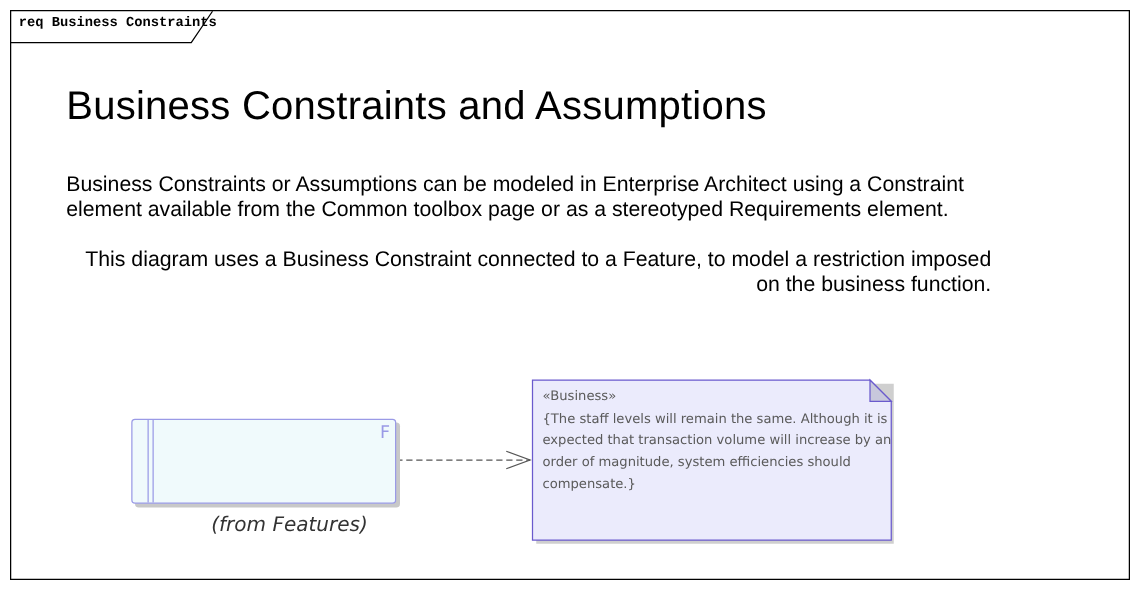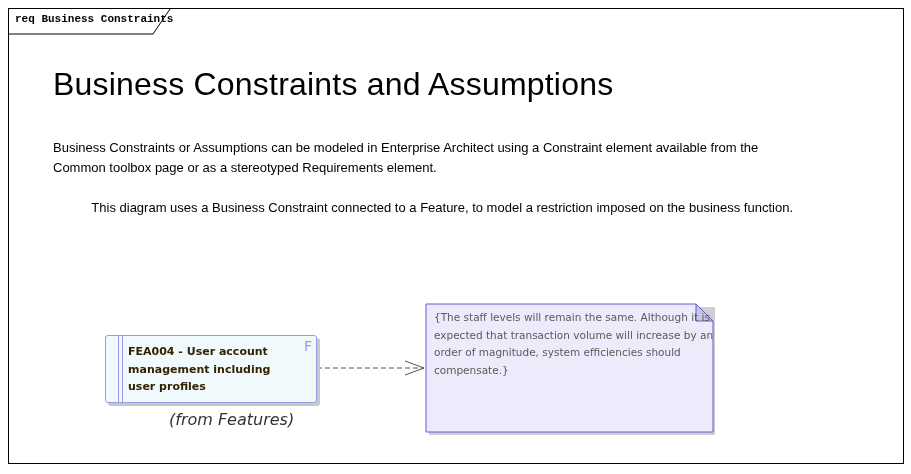--- a/index.html
+++ b/index.html
@@ -1,21 +1,21 @@
 <!DOCTYPE html>
 <html><head>
 <meta charset="utf-8">
 <style>
   html, body { margin:0; padding:0; background:#ffffff; }
   body { width:911px; height:474px; position:relative; overflow:hidden; font-family:"Liberation Sans", sans-serif; }
   .frame { position:absolute; left:8px; top:8px; width:896px; height:456px; border:1px solid #000; box-sizing:border-box; }
   .frame-tab { position:absolute; left:8px; top:8px; height:26px; }
   .frame-tab-label { position:absolute; left:7px; top:5px; font-family:Liberation Mono, monospace; font-size:11px; font-weight:bold; color:#000; white-space:nowrap; }
   .title { position:absolute; left:53px; top:66px; font-size:32px; color:#000; white-space:nowrap; letter-spacing:0.2px; }
-  .para { position:absolute; left:53px; font-size:13px; line-height:20px; color:#000; width:740px; }
+  .para { position:absolute; left:53px; font-size:17px; line-height:20px; color:#000; width:740px; }
   .feature { position:absolute; left:105px; top:335px; width:210px; height:66px; background:#f0fafc; border:1px solid #9a9ae6; border-radius:3px; box-shadow:3px 3px 0 #c8c8c8; }
   .feature .bar1 { position:absolute; left:12px; top:0; bottom:0; width:1px; background:#9a9ae6; }
   .feature .bar2 { position:absolute; left:16px; top:0; bottom:0; width:1px; background:#9a9ae6; }
   .feature-text { position:absolute; left:22px; top:7px; width:170px; font-family:"DejaVu Sans", sans-serif; font-size:11px; font-weight:bold; line-height:17.5px; color:#332200; }
   .feature-glyph { position:absolute; right:4px; top:2px; font-family:"DejaVu Sans", sans-serif; font-size:14px; color:#9a9ae6; }
   .from { position:absolute; left:169px; top:410px; font-family:"DejaVu Sans", sans-serif; font-size:16px; font-style:italic; color:#333; }
   .constraint { position:absolute; left:426px; top:304px; width:288px; height:128px; }
   .constraint-text { position:absolute; left:8px; top:5px; width:280px; font-family:"DejaVu Sans", sans-serif; font-size:10.5px; line-height:17.5px; color:#5a5a5a; }
   svg.conn { position:absolute; left:0; top:0; }
 </style>
@@ -38,22 +38,22 @@
   <span class="frame-tab-label">req Business Constraints</span>
 </div>
 
 <div class="title">Business Constraints and Assumptions</div>
 <div class="para" style="top:138px;">Business Constraints or Assumptions can be modeled in Enterprise Architect using a Constraint element available from the Common toolbox page or as a stereotyped Requirements element.</div>
 <div class="para" style="top:198px;text-align:right;">This diagram uses a Business Constraint connected to a Feature, to model a restriction imposed on the business function.</div>
 
 <div class="feature">
   <div class="bar1"></div>
   <div class="bar2"></div>
-  <div class="feature-text">FEA004 - User account management including user profiles</div>
   <div class="feature-glyph">F</div>
 </div>
 <div class="from">(from Features)</div>
 
 <div class="constraint">
   <div class="constraint-text">
+    <div>«Business»</div>
     <div>{The staff levels will remain the same. Although it is expected that transaction volume will increase by an order of magnitude, system efficiencies should compensate.}</div>
   </div>
 </div>
 
 </body></html>

